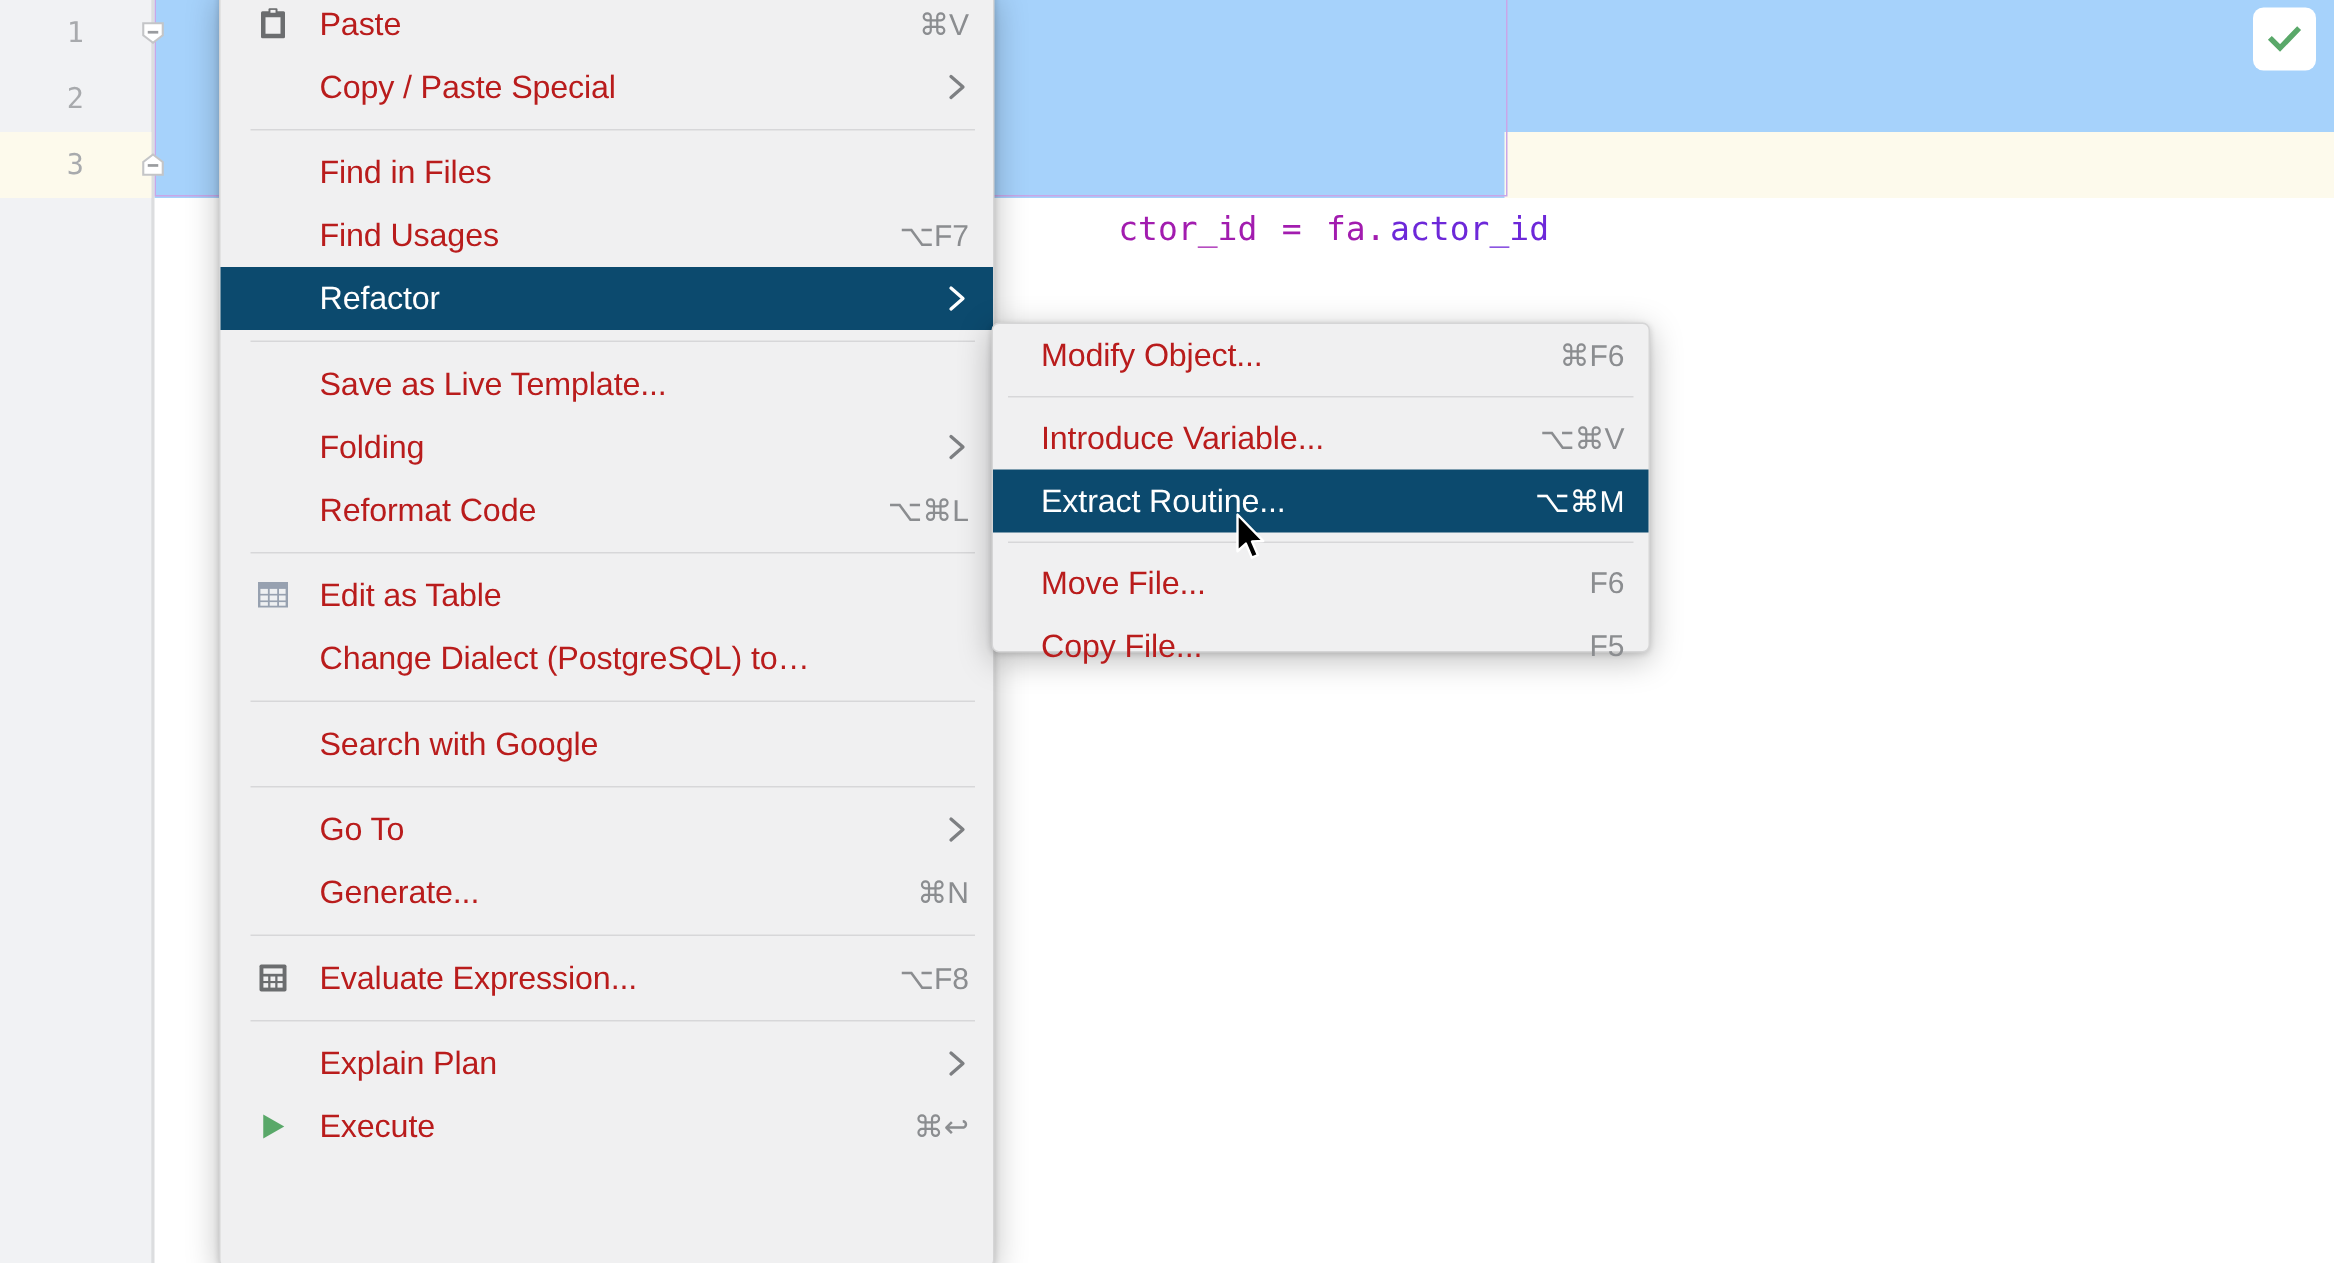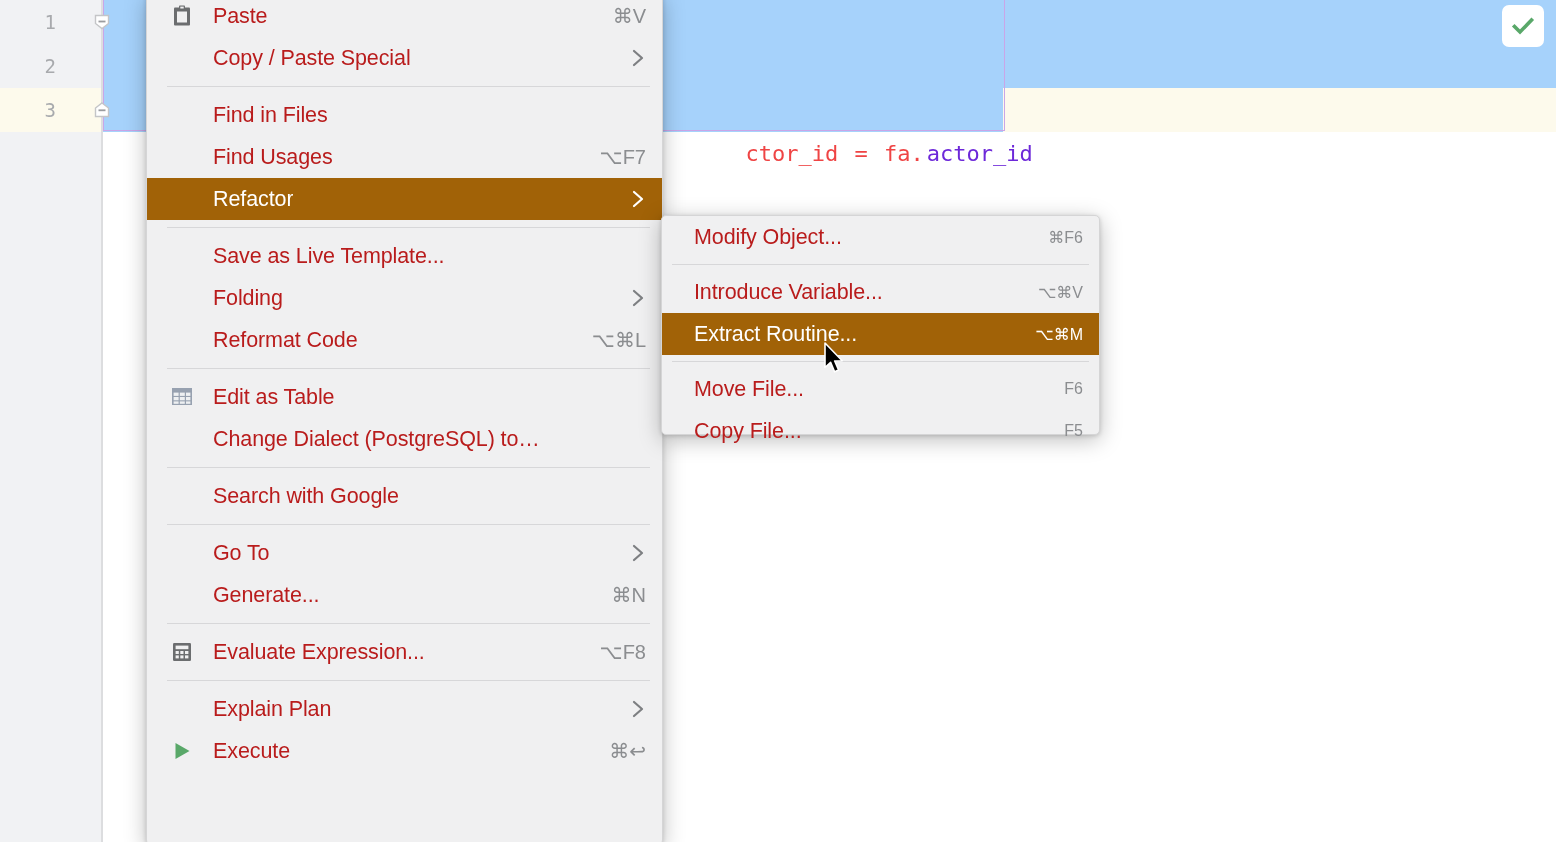--- a/index.html
+++ b/index.html
@@ -99,21 +99,21 @@
     box-sizing: border-box;
     pointer-events: none;
   }
   .code-text {
     position: relative;
     z-index: 3;
     padding-left: 3px;
   }
   .kw { color: #0033b3; font-weight: 700; }
   .col { color: #6d28d9; }
-  .op  { color: #ef4444; }
+  .op  { color: #a21caf; }
 
   .check-badge {
     position: absolute;
     top: 5px;
     right: 12px;
     width: 42px;
     height: 42px;
     background: #ffffff;
     border-radius: 7px;
     display: flex;
@@ -151,21 +151,21 @@
   .mi {
     position: relative;
     display: flex;
     align-items: center;
     height: 42px;
     padding: 0 16px 0 22px;
     cursor: default;
     box-sizing: border-box;
   }
   .mi.selected {
-    background: #a16207;
+    background: #0c4a6e;
   }
   .mi .ico {
     position: absolute;
     left: 24px;
     width: 22px;
     height: 22px;
     display: flex;
     align-items: center;
     justify-content: center;
     top: 50%;
@@ -197,21 +197,21 @@
     align-items: center;
   }
   .sep {
     height: 1px;
     background: #d7d7d9;
     margin: 7px 12px 7px 20px;
   }
   #sub-menu .sep { margin: 6px 10px 6px 10px; }
   #sub-menu .mi { padding-left: 14px; }
   #sub-menu .mi .lbl { padding-left: 18px; font-size: 21.5px; }
-  #sub-menu .mi .shortcut { font-size: 16px; }
+  #sub-menu .mi .shortcut { font-size: 20px; }
 
   .cursor-arrow {
     position: absolute;
     left: 823px;
     top: 342px;
     z-index: 60;
     pointer-events: none;
   }
 </style>
 </head>

